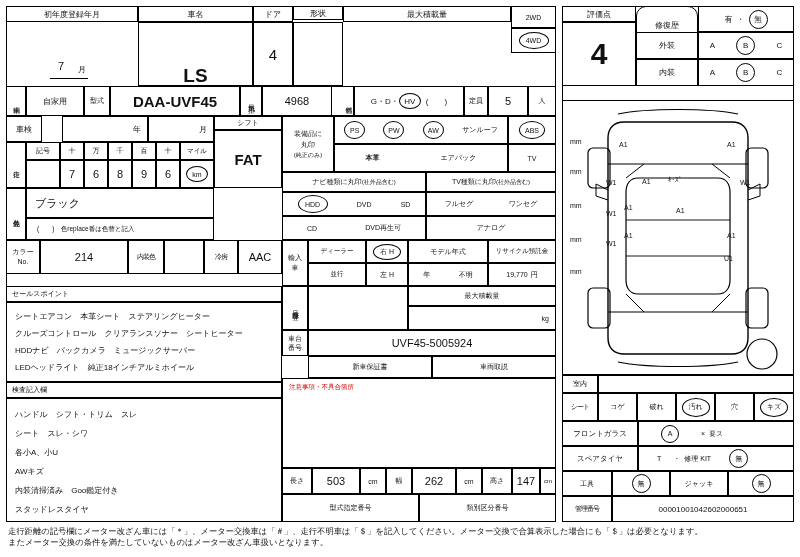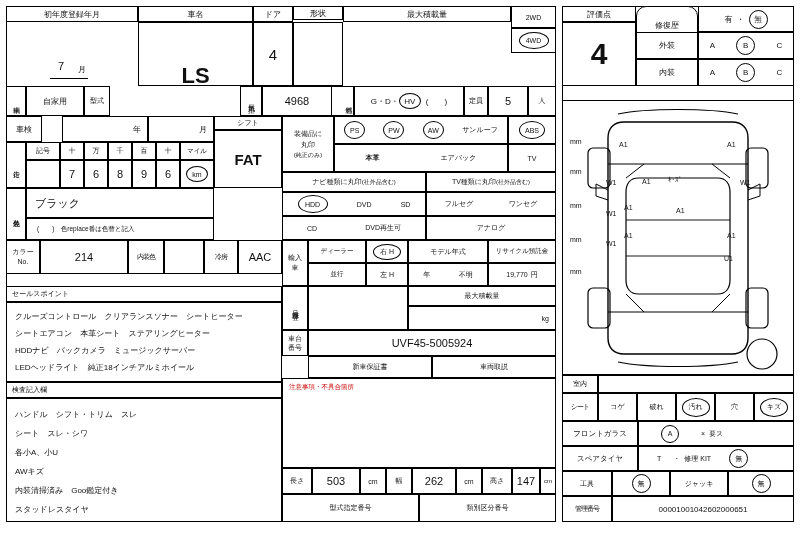--- a/index.html
+++ b/index.html
@@ -15,21 +15,21 @@
   .sheet { position:relative; width:800px; height:557px; }
 
   
   .c { position:absolute; border:1px solid #000; display:flex; align-items:center; justify-content:center; text-align:center; background:#fff; }
   .nb { border:none; }
   .t { position:absolute; }
   .sm { font-size:8px; }
   .xs { font-size:7px; }
   .md { font-size:11px; }
   .lg { font-size:15px; }
-  .xl { font-size:22px;margin-top:44px; }
+  .xl { font-size:19px;margin-top:44px; }
   .xxl { font-size:26px; }
   .b { font-weight:bold; }
   .circ { display:inline-flex; align-items:center; justify-content:center; border:1.3px solid #000; border-radius:50%; }
   .ell { display:inline-flex; align-items:center; justify-content:center; border:1.3px solid #000; border-radius:50%; }
   .hline { position:absolute; background:#000; height:1px; }
 
   .outer { position:absolute; border:1.6px solid #000; }
 
   
   .note { position:absolute; font-size:8.3px; line-height:11px; }
@@ -81,20 +81,23 @@
   <div class="c" style="left:293px; top:22px; width:50px; height:64px;"></div>
 
   <div class="c" style="left:6px; top:86px; width:20px; height:30px;">
     <span class="xs" style="writing-mode:vertical-rl;">車輌</span>
   </div>
   <div class="c" style="left:26px; top:86px; width:58px; height:30px;">
     <span class="sm">自家用</span>
   </div>
   <div class="c" style="left:84px; top:86px; width:26px; height:30px;">
     <span class="xs">型式</span>
+  </div>
+  <div class="c" style="left:110px; top:86px; width:130px; height:30px;">
+    <span class="lg b">DAA-UVF45</span>
   </div>
   <div class="c" style="left:240px; top:86px; width:22px; height:30px;">
     <span class="xs" style="writing-mode:vertical-rl; letter-spacing:-1px;">排気量</span>
   </div>
   <div class="c" style="left:262px; top:86px; width:70px; height:30px;">
     <span class="md">4968</span>
   </div>
   <div class="c nb" style="left:332px; top:100px; width:20px; height:14px;">
     <span class="xs">CC</span>
   </div>
@@ -283,22 +286,22 @@
   </div>
   <div class="c" style="left:488px; top:263px; width:68px; height:23px;">
     <span class="xs">19,770</span>
     <span class="xs" style="margin-left:3px;">円</span>
   </div>
 
   <div class="c" style="left:6px; top:286px; width:276px; height:16px; justify-content:flex-start;">
     <span class="xs" style="margin-left:5px;">セールスポイント</span>
   </div>
   <div class="c" style="left:6px; top:302px; width:276px; height:80px; flex-direction:column; align-items:flex-start; justify-content:flex-start; padding:5px 0 0 8px;">
+    <div class="sm" style="line-height:17px;">シートエアコン　本革シート　ステアリングヒーター</div>
     <div class="sm" style="line-height:17px;">クルーズコントロール　クリアランスソナー　シートヒーター</div>
-    <div class="sm" style="line-height:17px;">シートエアコン　本革シート　ステアリングヒーター</div>
     <div class="sm" style="line-height:17px;">HDDナビ　バックカメラ　ミュージックサーバー</div>
     <div class="sm" style="line-height:17px;">LEDヘッドライト　純正18インチアルミホイール</div>
   </div>
 
   <div class="c" style="left:408px; top:286px; width:148px; height:20px;">
     <span class="xs">最大積載量</span>
   </div>
   <div class="c" style="left:282px; top:286px; width:26px; height:44px;">
     <span class="xs" style="writing-mode:vertical-rl; letter-spacing:-1px;">登録番号</span>
   </div>
@@ -512,14 +515,18 @@
     <span class="circ xs" style="width:19px;height:19px;">無</span>
   </div>
 
   <div class="c" style="left:562px; top:496px; width:50px; height:26px;">
     <span class="xs" style="letter-spacing:-1px;">管理番号</span>
   </div>
   <div class="c" style="left:612px; top:496px; width:182px; height:26px;">
     <span class="sm">00001001042602000651</span>
   </div>
 
+  <div class="note" style="left:8px; top:526px; width:786px;">
+    <div>走行距離の記号欄にメーター改ざん車には「＊」、メーター交換車は「＃」、走行不明車は「＄」を記入してください。メーター交換で合算表示した場合にも「＄」は必要となります。</div>
+    <div>またメーター交換の条件を満たしていないものはメーター改ざん車扱いとなります。</div>
+  </div>
 
 </div>
 
 </body></html>

